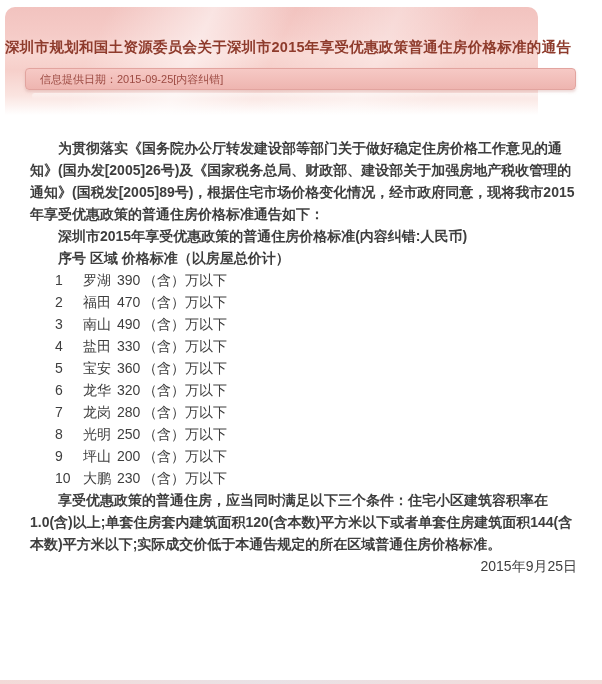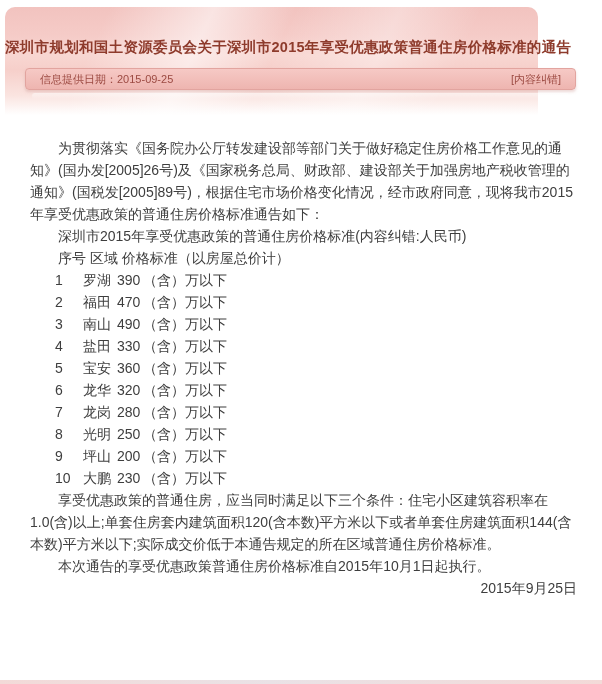--- a/index.html
+++ b/index.html
@@ -36,38 +36,38 @@
     color:#8e3b2c;
     white-space:nowrap;
   }
   .info-bar{
     position:absolute;top:61px;left:20px;width:551px;height:22px;
     box-sizing:border-box;
     background:linear-gradient(180deg,#f6c9c5 0%,#eeb5b0 100%);
     border:1px solid #e2a49f;
     border-radius:4px;
     box-shadow:0 2px 3px rgba(201,142,137,.35);
-    display:flex;align-items:center;justify-content:space-between;
+    display:flex;align-items:center;justify-content:flex-start;
     padding:0 14px;
     font-size:11px;color:#9c4a42;
   }
   .info-bar::after{
     content:"";position:absolute;left:6px;right:6px;top:24px;height:6px;
     background:linear-gradient(180deg,rgba(255,255,255,.55),rgba(255,255,255,0));
     border-radius:3px;
   }
   .correction{color:#9c4a42;text-decoration:none;cursor:pointer;}
 
   
   .body{
     position:absolute;top:137px;left:30px;width:547px;
     font-size:14px;line-height:22px;color:#3e3e3e;
   }
   .body p{margin:0;}
-  .indent{text-indent:2em;}
+  .indent{text-indent:2em;font-weight:bold;}
   .rows{margin-top:0;}
   .row{padding-left:25px;line-height:22px;white-space:nowrap;}
   .c-no{display:inline-block;width:28px;}
   .c-dist{display:inline-block;width:34px;}
   .c-price{display:inline-block;min-width:26px;}
   .para-cond{margin-top:5px;}
   .sig{text-align:right;}
 
   
   .bottom-strip{
@@ -102,18 +102,17 @@
       <div class="row"><span class="c-no">4</span><span class="c-dist">盐田</span><span class="c-price">330</span><span>（含）万以下</span></div>
       <div class="row"><span class="c-no">5</span><span class="c-dist">宝安</span><span class="c-price">360</span><span>（含）万以下</span></div>
       <div class="row"><span class="c-no">6</span><span class="c-dist">龙华</span><span class="c-price">320</span><span>（含）万以下</span></div>
       <div class="row"><span class="c-no">7</span><span class="c-dist">龙岗</span><span class="c-price">280</span><span>（含）万以下</span></div>
       <div class="row"><span class="c-no">8</span><span class="c-dist">光明</span><span class="c-price">250</span><span>（含）万以下</span></div>
       <div class="row"><span class="c-no">9</span><span class="c-dist">坪山</span><span class="c-price">200</span><span>（含）万以下</span></div>
       <div class="row"><span class="c-no">10</span><span class="c-dist">大鹏</span><span class="c-price">230</span><span>（含）万以下</span></div>
     </div>
 
     <p class="indent para-cond">享受优惠政策的普通住房，应当同时满足以下三个条件：住宅小区建筑容积率在1.0(含)以上;单套住房套内建筑面积120(含本数)平方米以下或者单套住房建筑面积144(含本数)平方米以下;实际成交价低于本通告规定的所在区域普通住房价格标准。</p>
-    <p class="indent">本次通告的享受优惠政策普通住房价格标准自2015年10月1日起执行。</p>
     <p class="sig">2015年9月25日</p>
   </div>
 
   <div class="bottom-strip"></div>
 </div>
 
 </body></html>

